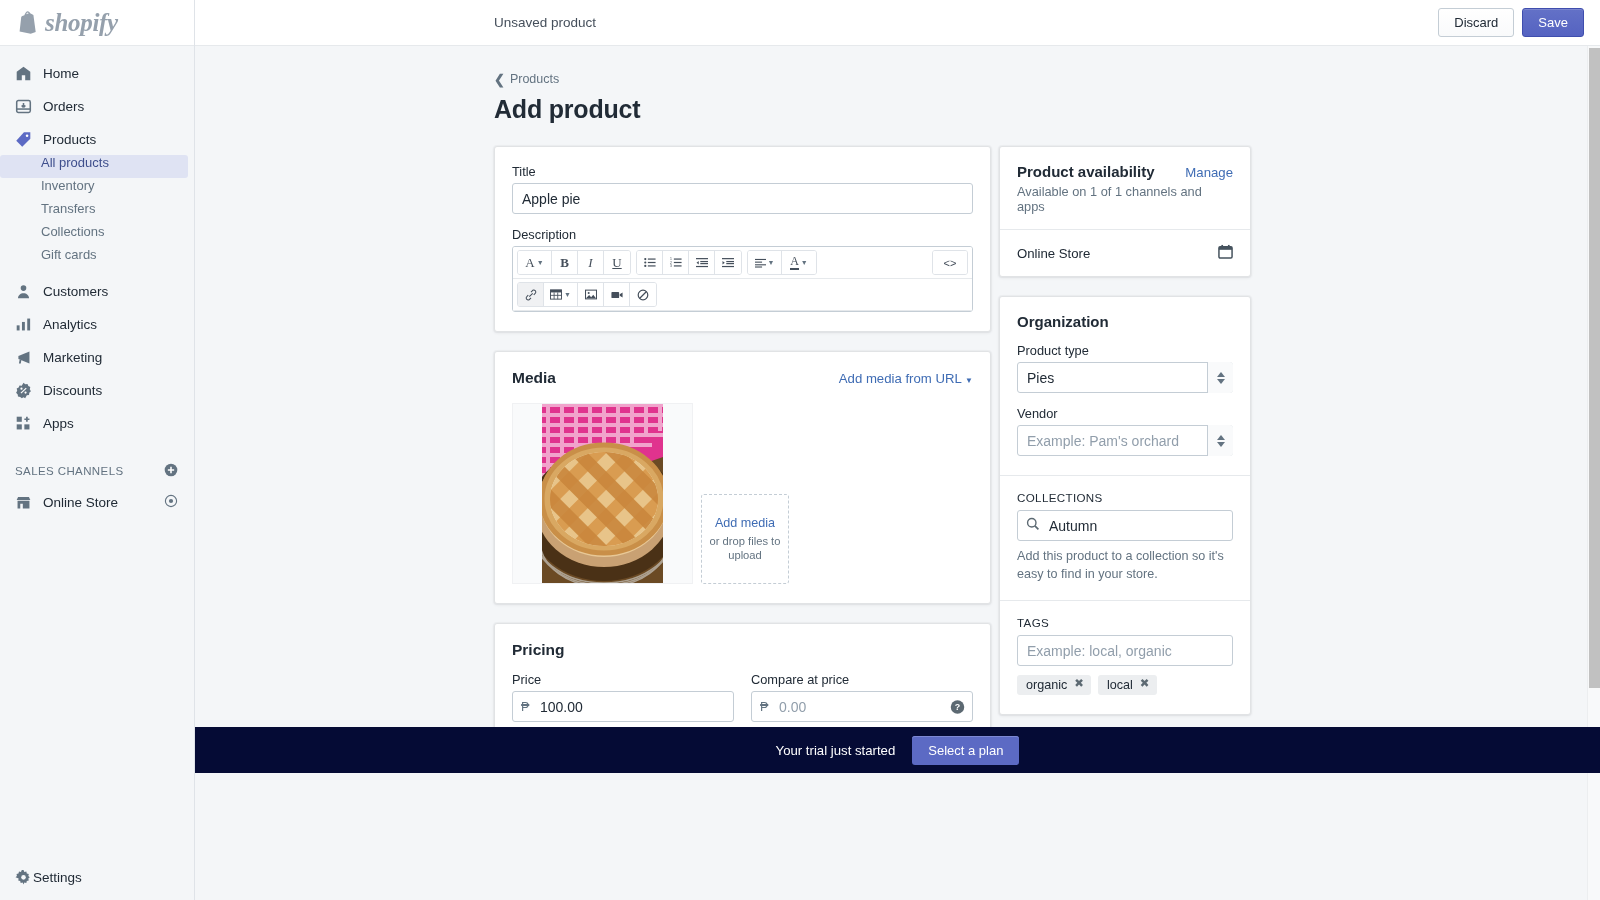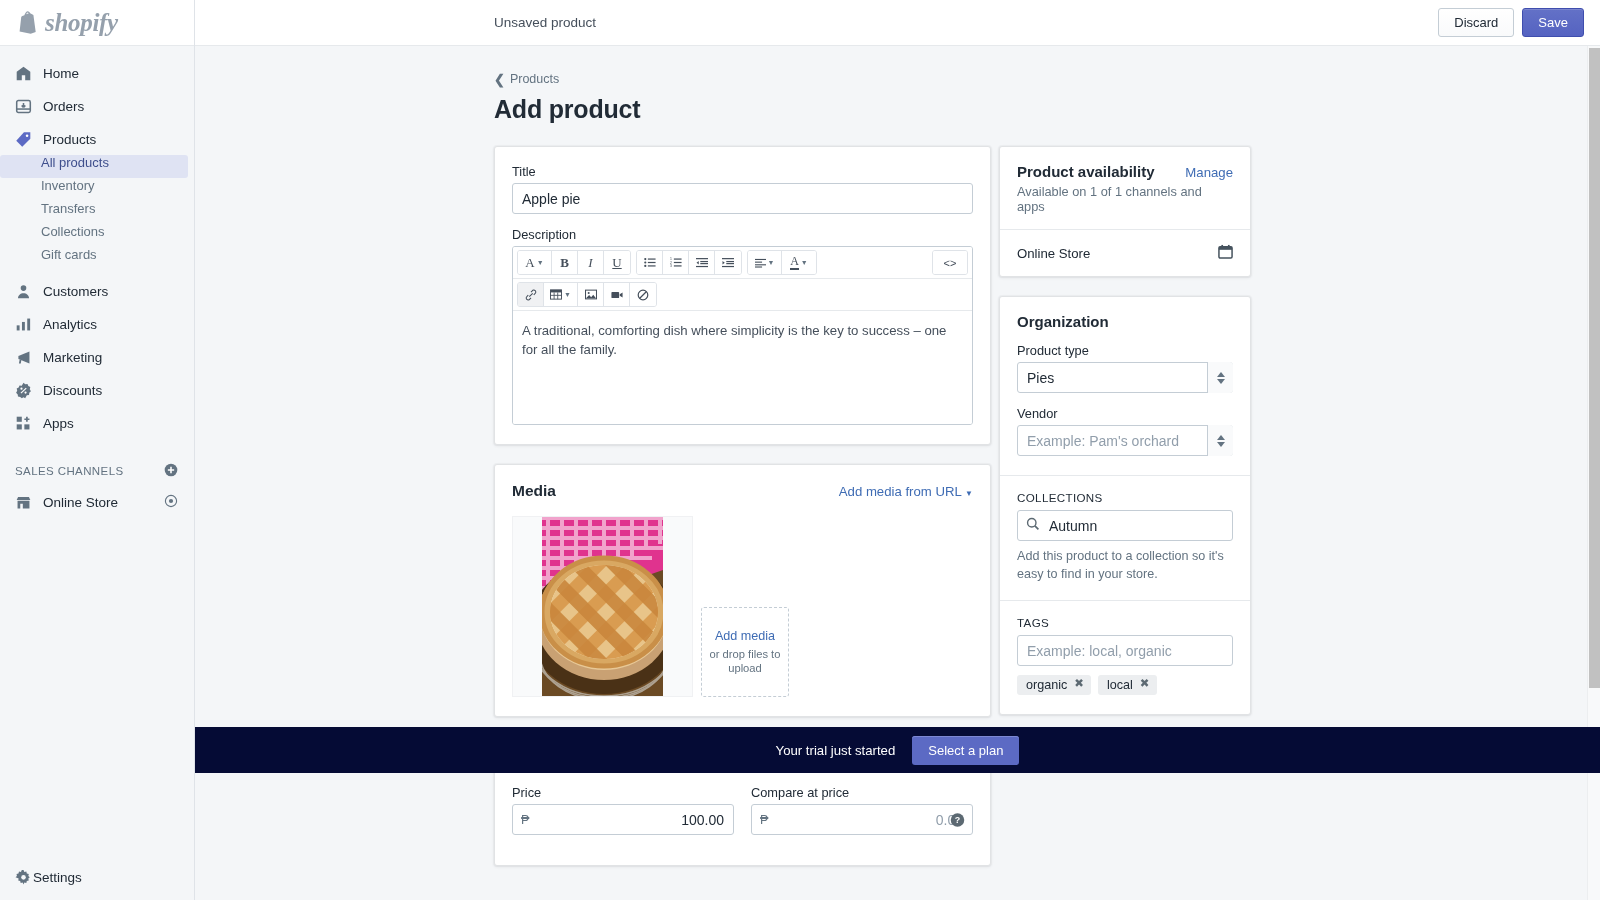--- a/index.html
+++ b/index.html
@@ -161,21 +161,21 @@
     display: flex; flex-direction: column; align-items: center;
     justify-content: center; cursor: pointer; background: #fff;
   }
   .dz-main { font-size: 12.6px; color: #3f6cb4; margin-bottom: 4px; }
   .dz-sub { font-size: 11.2px; color: #637381; text-align: center; line-height: 1.28; }
 
   
   .price-cols { display: flex; gap: 17px; margin-top: 13px; }
   .price-col { flex: 1 1 0; }
   .money-wrap { position: relative; }
-  .money-wrap .input { padding-left: 27px; text-align: right; }
+  .money-wrap .input { padding-left: 27px; }
   .cur {
     position: absolute; left: 9px; top: 50%; transform: translateY(-50%);
     font-size: 12.6px; color: #637381; pointer-events: none;
   }
   .help-ico {
     position: absolute; right: 8px; top: 50%; transform: translateY(-50%);
     width: 15px; height: 15px; cursor: pointer;
   }
 
   
@@ -554,21 +554,20 @@
                         <div class="tb-btn">
                           <svg width="12" height="12" viewBox="0 0 14 14">
                               <circle cx="7" cy="7" r="5.6" fill="none" stroke="#454f5b" stroke-width="1.4"></circle>
                               <path d="M3.2 10.8L10.8 3.2" stroke="#454f5b" stroke-width="1.4"></path>
                             </svg>
                         </div>
                       </div>
                       <div class="tb-spacer"></div>
                     </div>
 
-                    <div class="editor-body">A traditional, comforting dish where simplicity is the key to success – one for all the family.</div>
                   </div>
                 </div>
               </div>
 
               <div class="card">
                 <div class="card-pad">
                   <div class="media-head">
                     <div class="card-title">Media</div>
                     <div class="link">
                       <span>Add media from URL</span>

